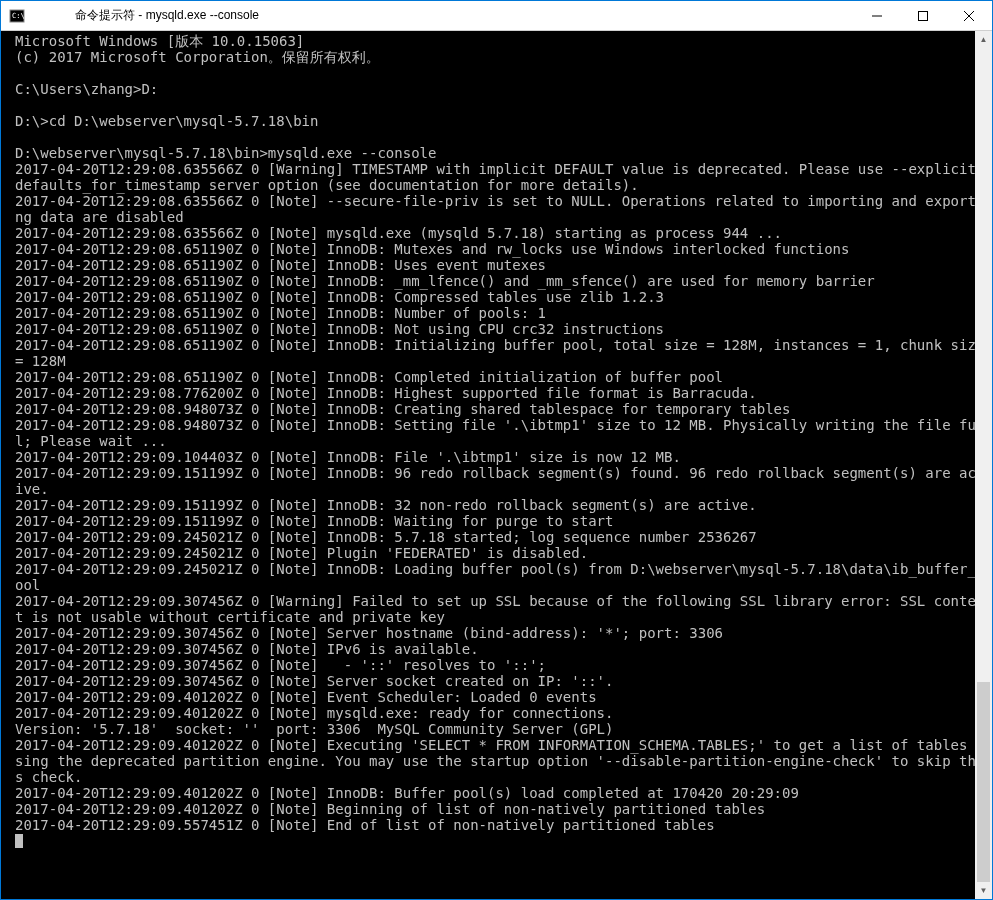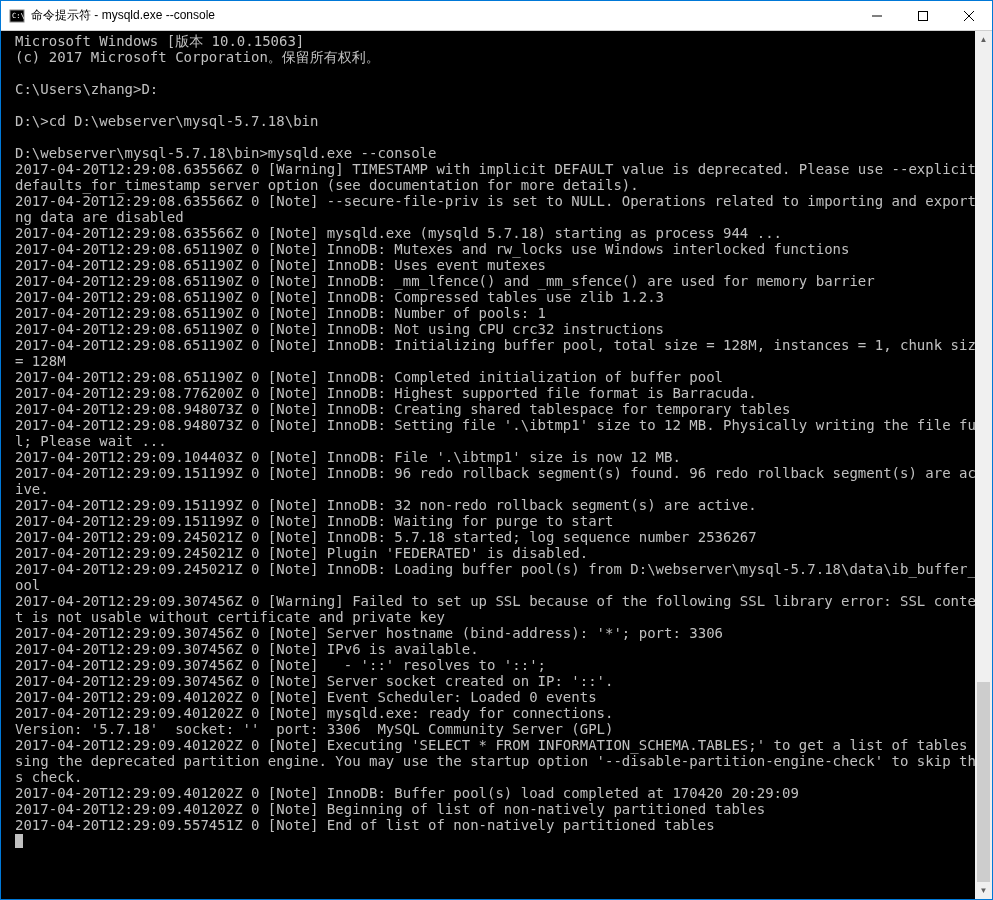--- a/index.html
+++ b/index.html
@@ -32,20 +32,21 @@
     align-items: center;
     justify-content: center;
   }
   .titlebar-icon svg { width: 16px; height: 16px; }
   .titlebar-title {
     font-size: 12px;
     color: #000;
     flex: 1;
     white-space: nowrap;
     overflow: hidden;
+    margin-left: 44px;
   }
   .titlebar-buttons {
     display: flex;
     height: 100%;
   }
   .titlebar-btn {
     width: 46px;
     height: 100%;
     display: flex;
     align-items: center;

